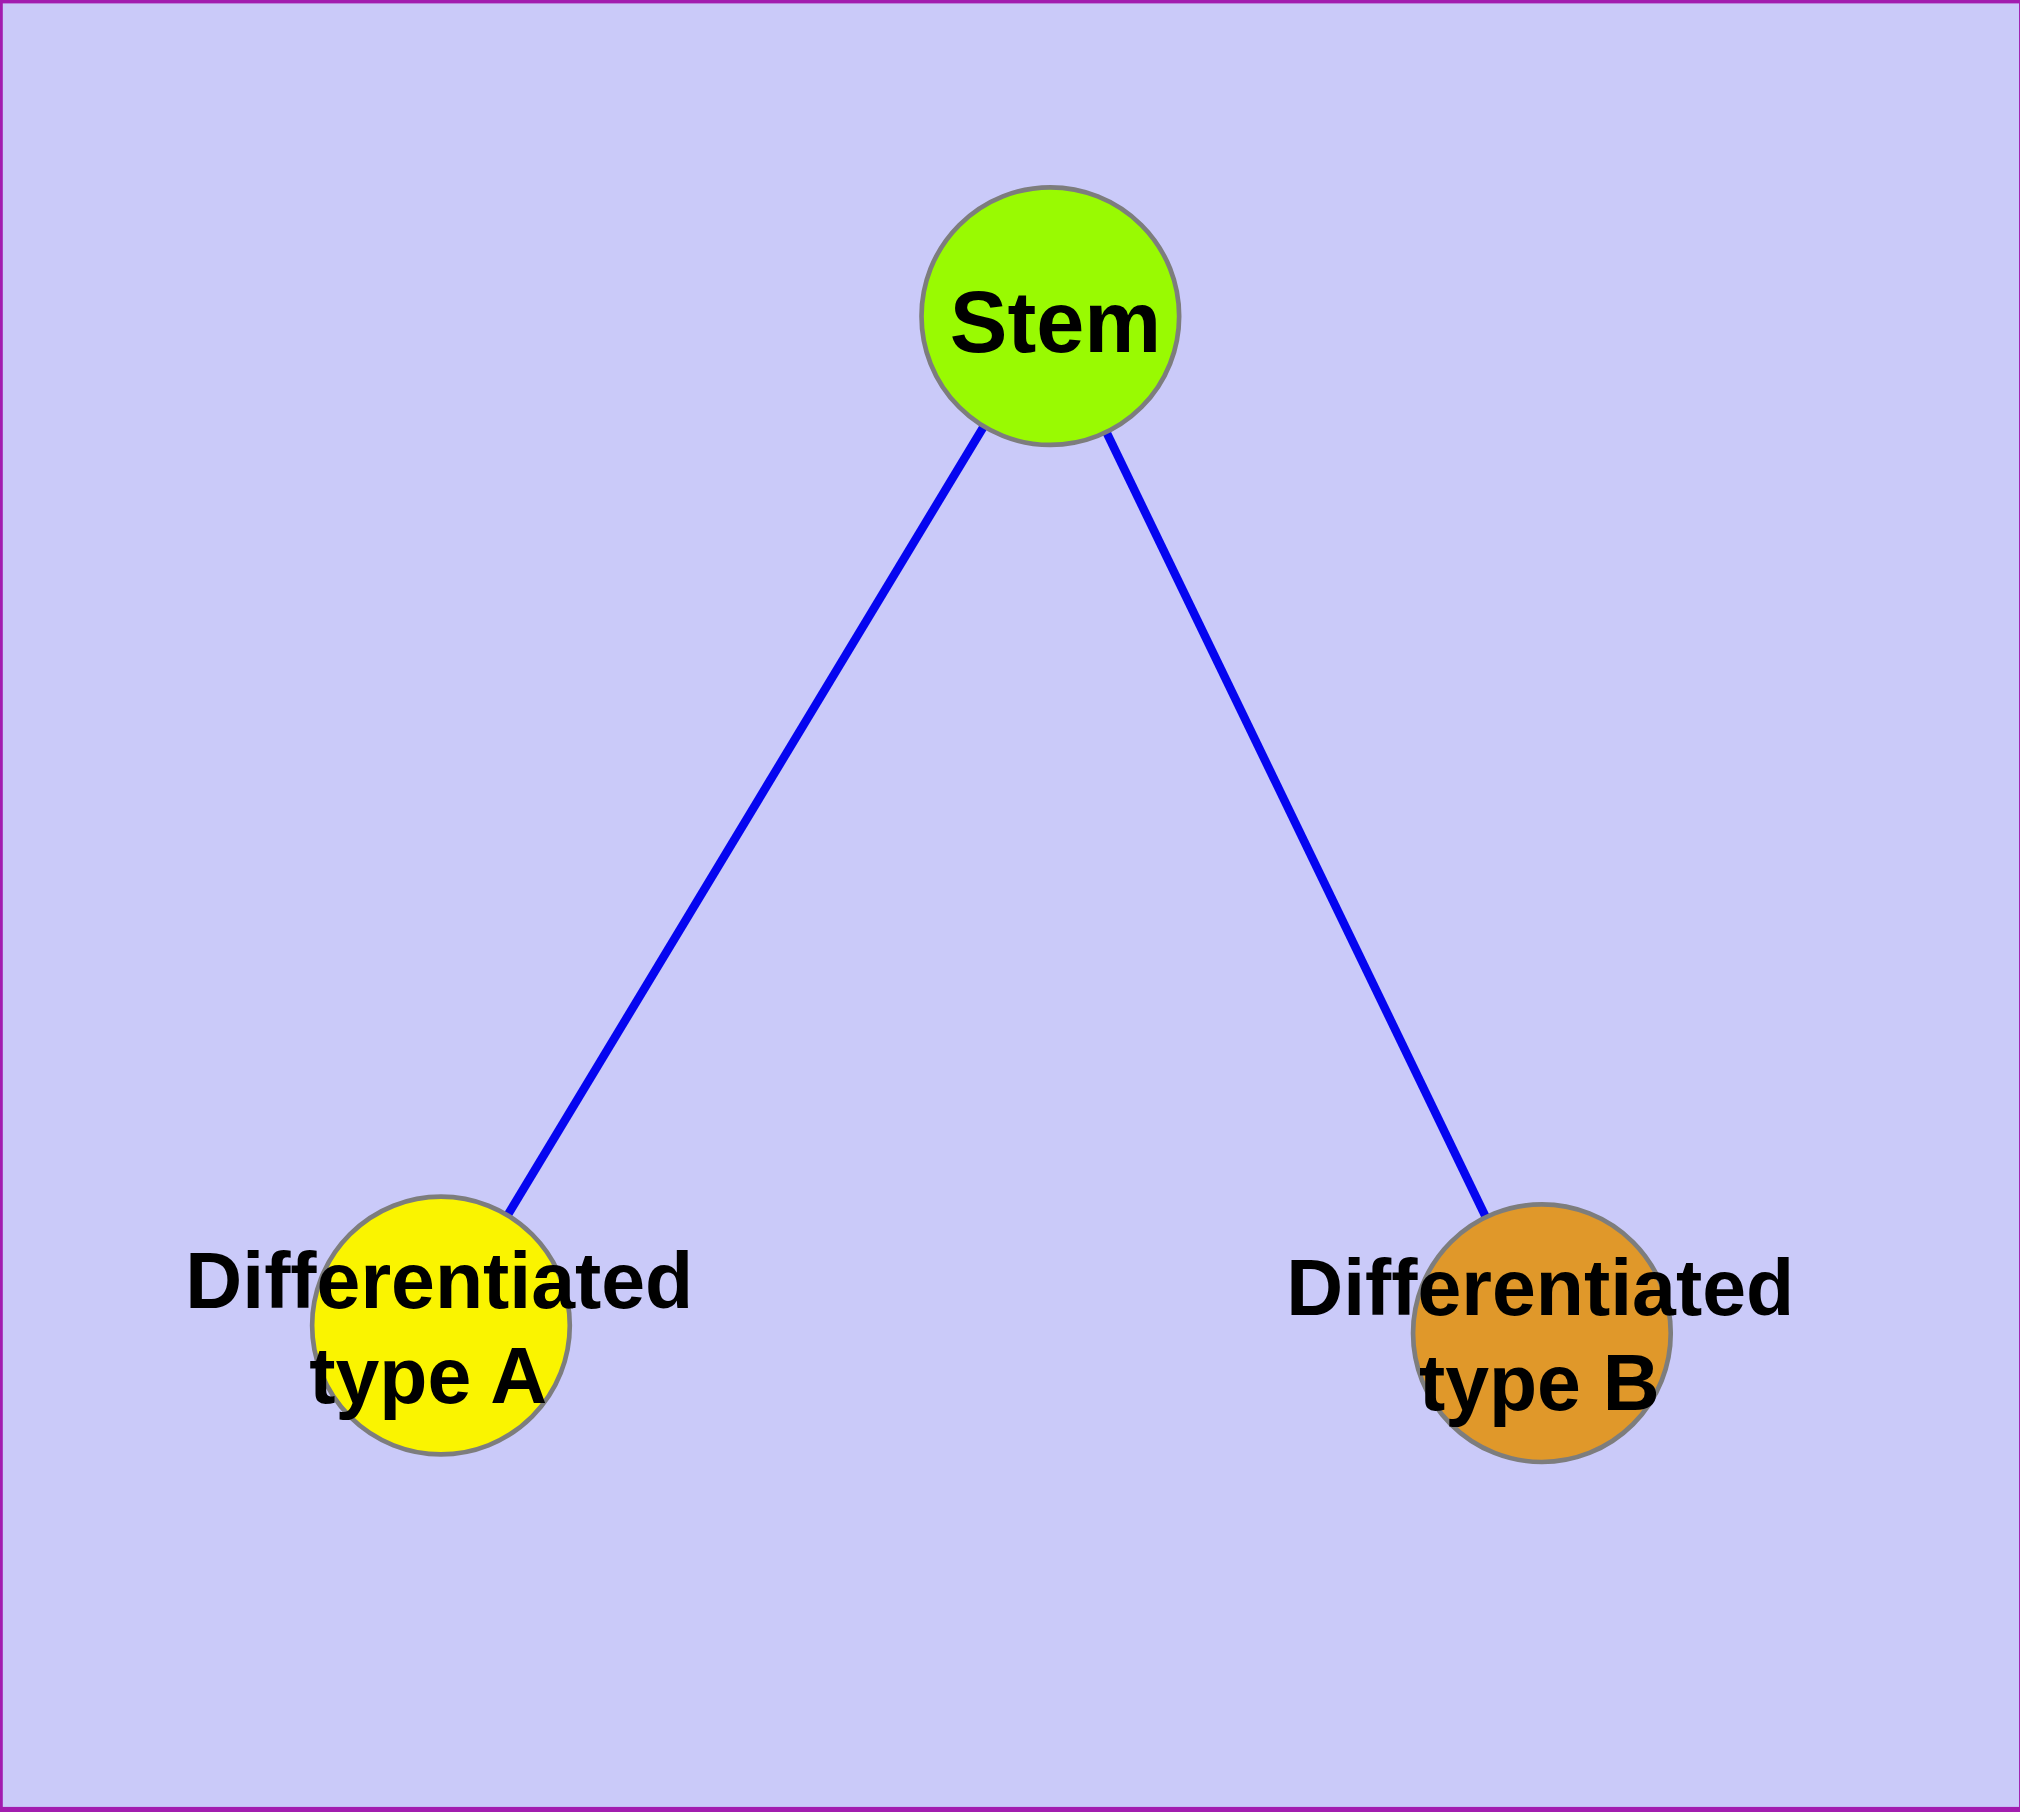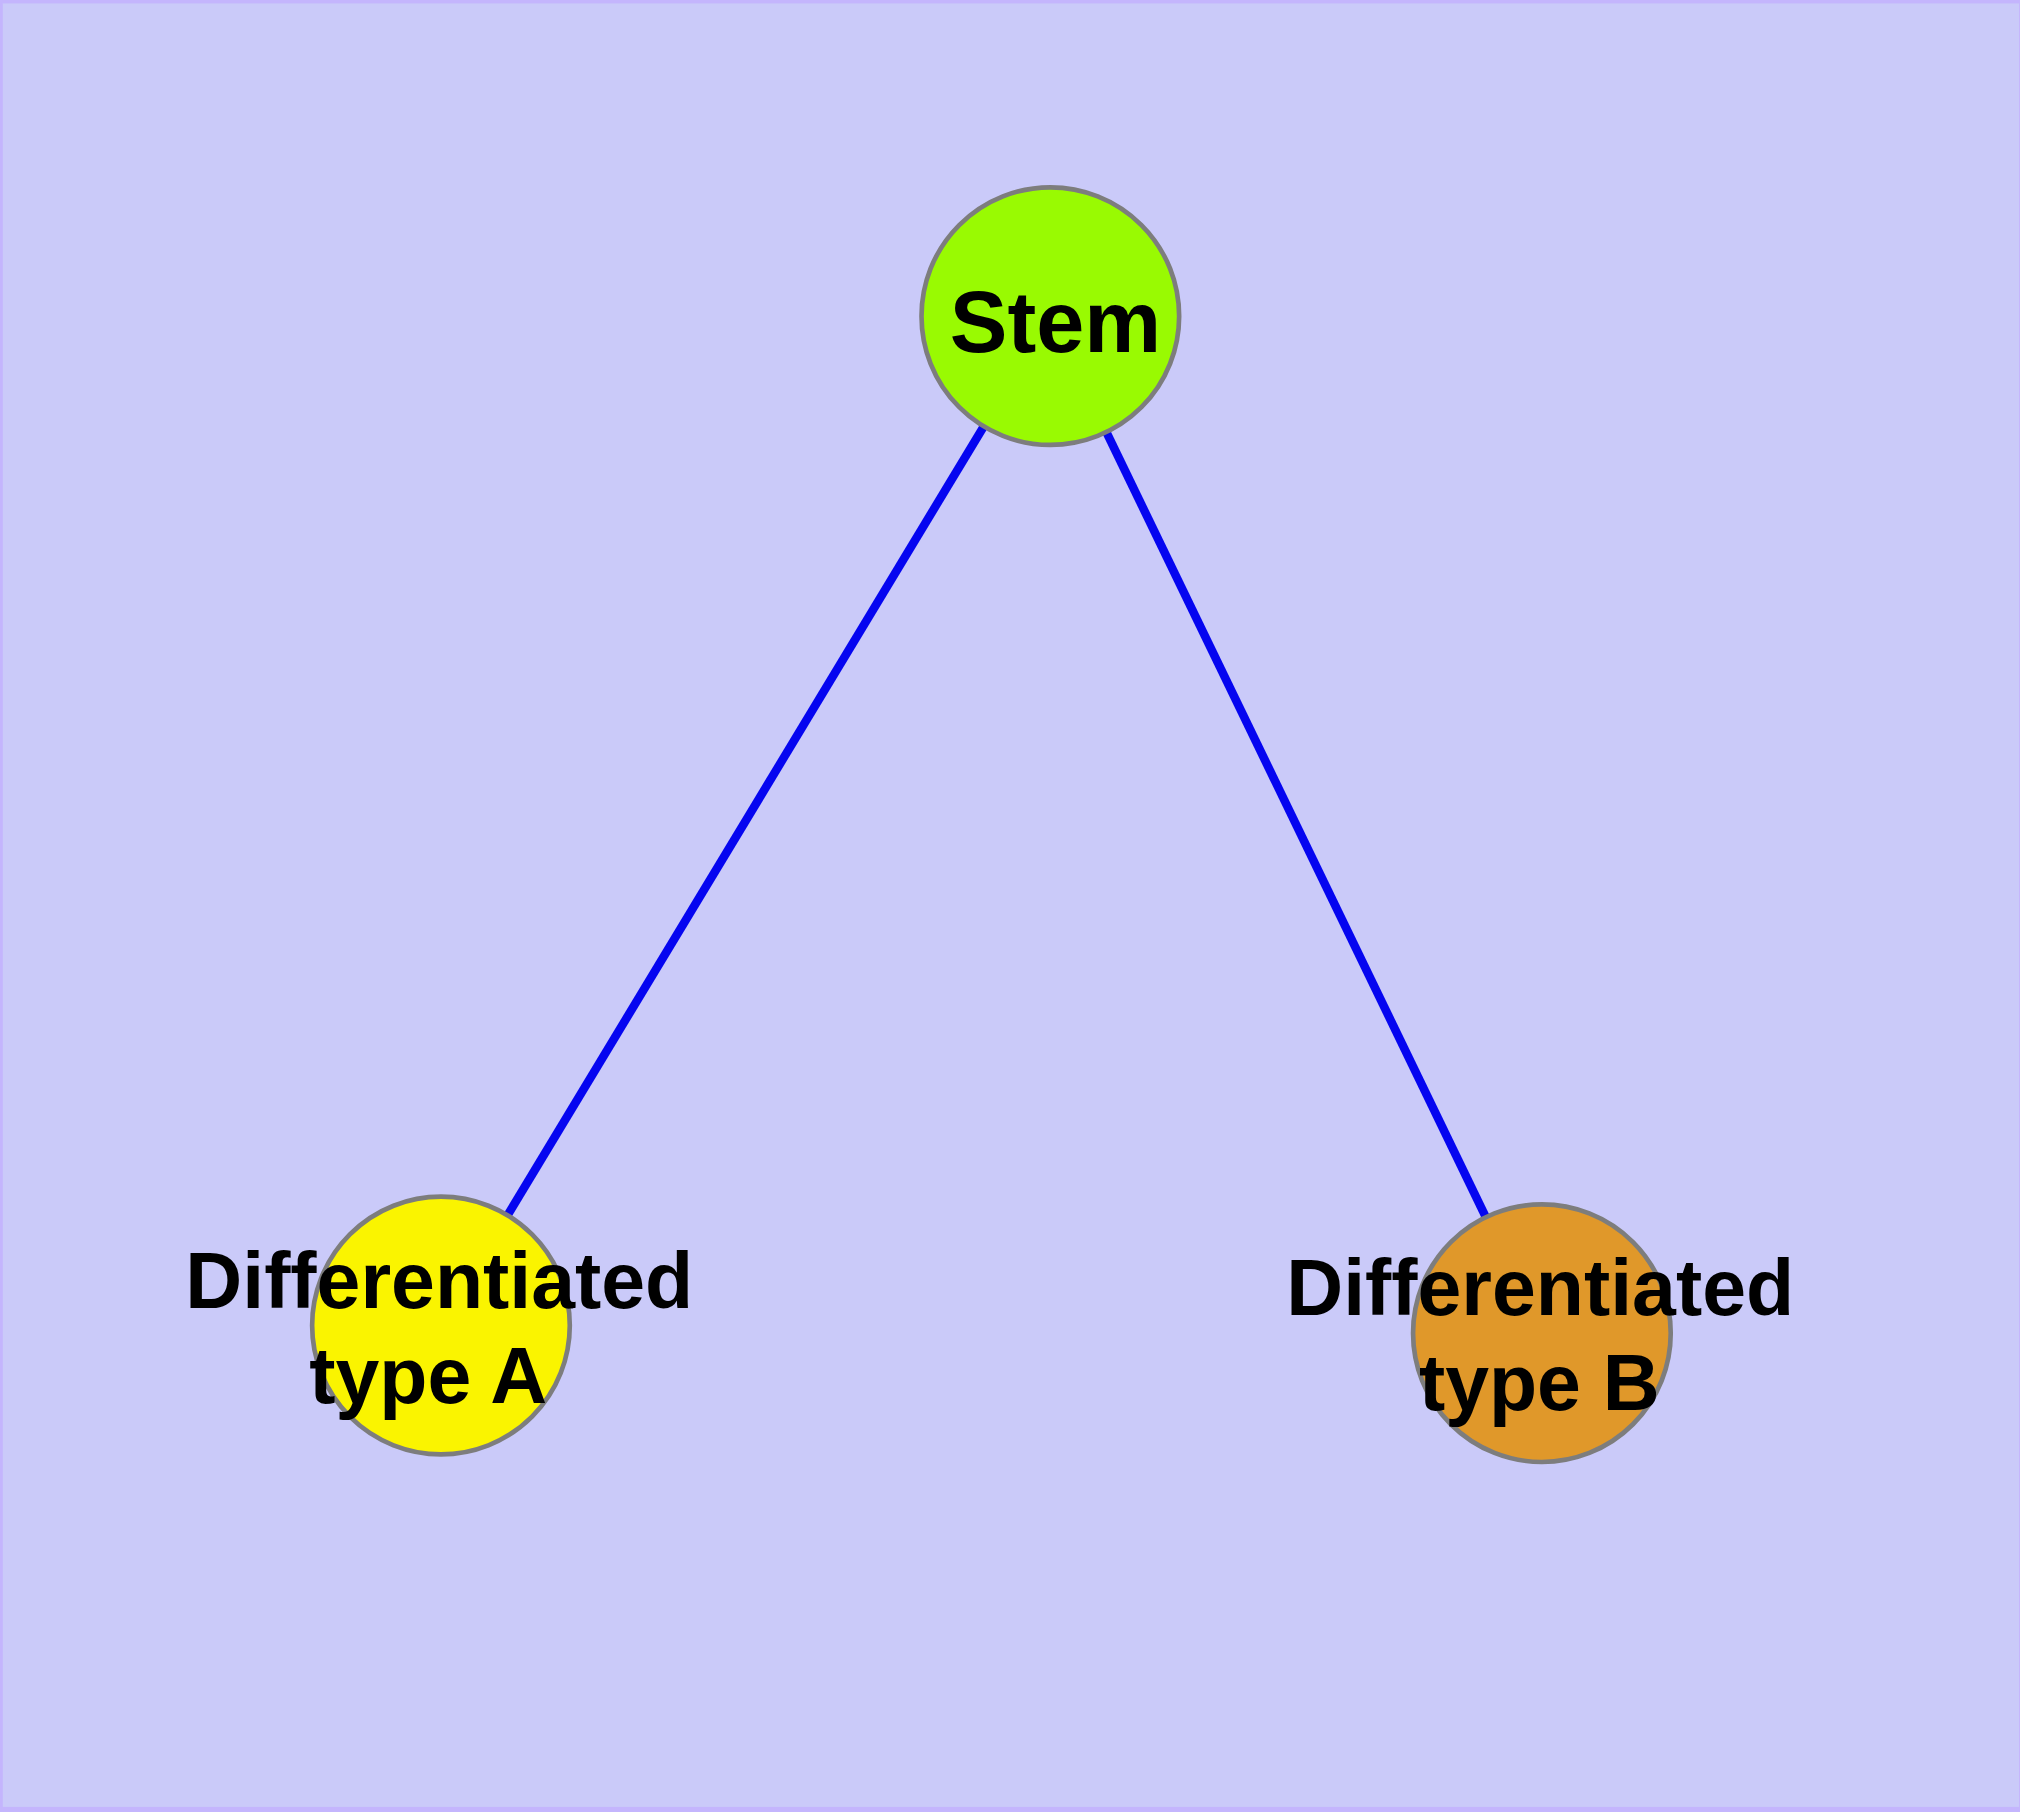--- a/index.html
+++ b/index.html
@@ -6,21 +6,21 @@
     margin: 0;
     padding: 0;
     background: #ffffff;
     font-family: "Liberation Sans", sans-serif;
   }
   .canvas-wrap {
     position: relative;
     width: 2021px;
     height: 1812px;
     overflow: hidden;
-    background: #c4b5fd;
+    background: #a21caf;
   }
   svg.diagram {
     position: absolute;
     top: 0;
     left: 0;
     display: block;
   }
   .node-label {
     font-family: "Liberation Sans", sans-serif;
     font-weight: bold;

